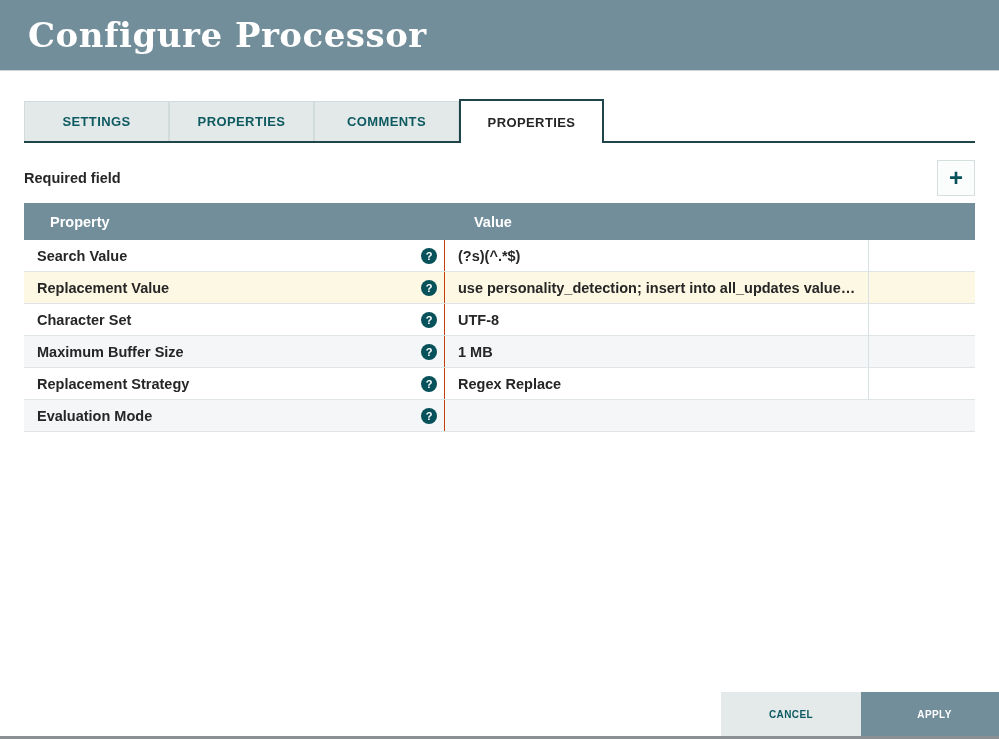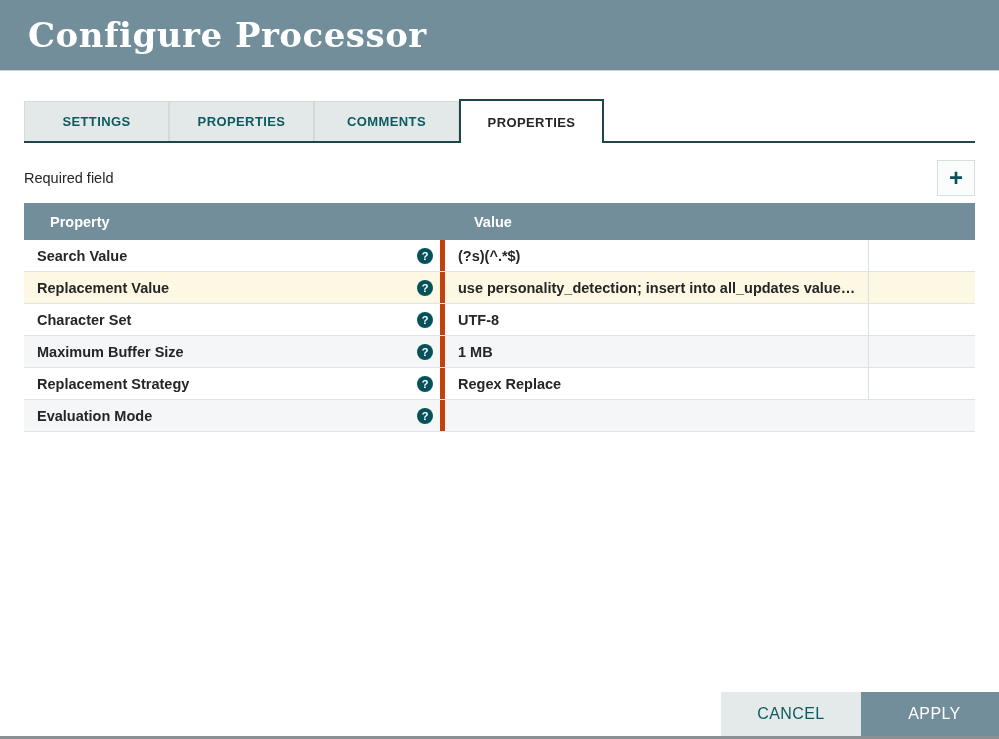--- a/index.html
+++ b/index.html
@@ -65,21 +65,21 @@
   }
 
   
   .required-row {
     margin-top:16px;
     height:38px;
     display:flex;
     justify-content:space-between;
     align-items:center;
   }
-  .required-label { font-size:14.5px; font-weight:normal; color:#262626; }
+  .required-label { font-size:14.5px; font-weight:bold; color:#262626; }
   .add-btn {
     width:38px;
     height:36px;
     background:#fbfdfd;
     border:1px solid #d6dfdf;
     color:#07525a;
     font-size:24px;
     font-weight:bold;
     display:flex;
     align-items:center;
@@ -113,21 +113,21 @@
     font-weight:bold;
     color:#262626;
   }
   .t-row.alt { background:#f4f6f7; }
   .t-row.highlight { background:#fdf8e3; }
   .cell-prop {
     display:flex;
     justify-content:space-between;
     align-items:center;
     padding-left:13px;
-    border-right:5px solid #c2410c;
+    border-right:1px solid #c2410c;
     height:100%;
   }
   .cell-val {
     display:flex;
     align-items:center;
     padding-left:13px;
     padding-right:8px;
     border-right:1px solid #d8e0e3;
     height:100%;
     white-space:nowrap;
@@ -151,22 +151,22 @@
   }
 
   
   .btn {
     position:absolute;
     bottom:3px;
     height:44px;
     display:flex;
     align-items:center;
     justify-content:center;
-    font-size:16px;
-    font-weight:normal;
+    font-size:10px;
+    font-weight:bold;
     letter-spacing:0.4px;
     cursor:pointer;
   }
   .btn-cancel { right:138px; width:140px; background:#e4e9ea; color:#0e5a61; }
   .btn-apply  { right:0;     width:138px; background:#728e9b; color:#ffffff;padding-left:9px; }
 
   .bottom-strip {
     position:absolute;
     bottom:0;
     left:0;

